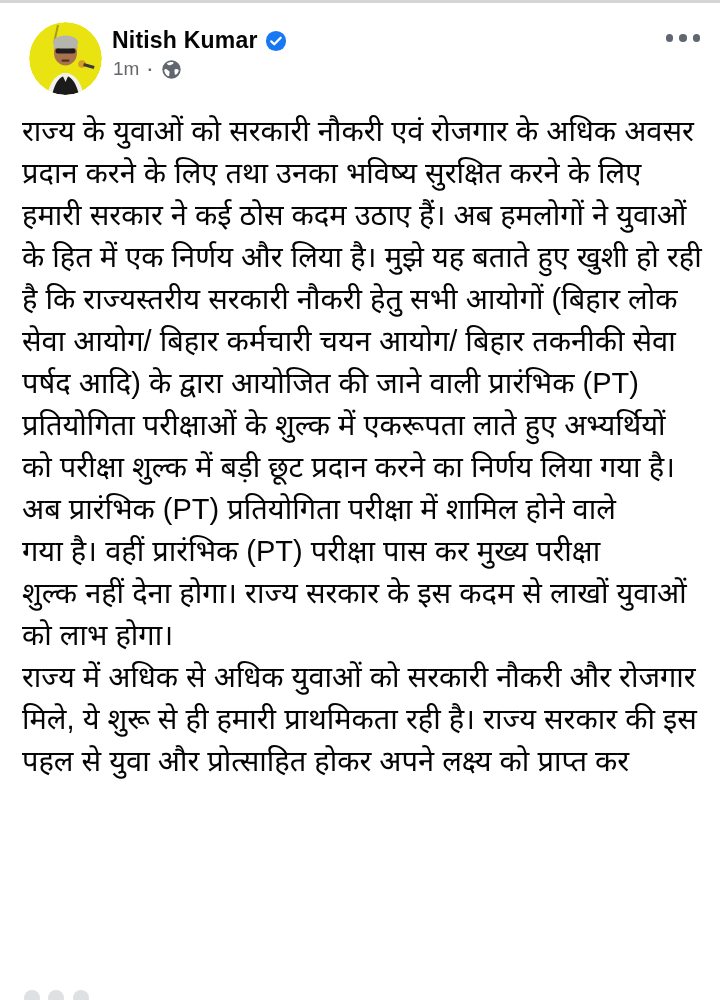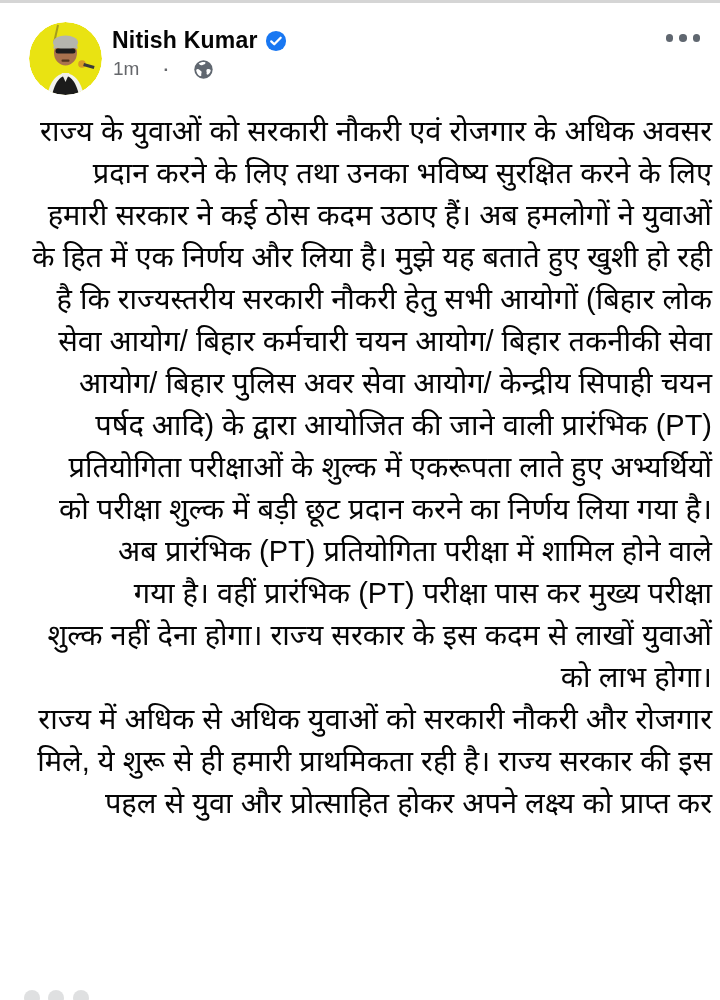--- a/index.html
+++ b/index.html
@@ -31,34 +31,33 @@
     position:absolute;left:112px;top:27px;
     display:flex;align-items:center;gap:7px;
   }
   .profile-name{
     font-size:23px;font-weight:700;color:var(--text-black,#050505);
     letter-spacing:.2px;cursor:pointer;white-space:nowrap;
   }
   .badge{display:block;}
   .meta-row{
     position:absolute;left:113px;top:58px;
-    display:flex;align-items:center;gap:24px;
+    display:flex;align-items:center;gap:8px;
     color:var(--meta-gray,#65676B);font-size:19px;
   }
   .meta-sep{font-weight:700;font-size:17px;line-height:1;}
   .more-button{
     position:absolute;right:14px;top:28px;
     display:flex;align-items:center;gap:6px;
     padding:6px;cursor:pointer;border-radius:6px;
   }
   .more-dot{width:7.5px;height:7.5px;border-radius:50%;background:#606770;}
   .post-text{
     position:absolute;left:22px;top:110px;width:690px;
     color:var(--text-black,#050505);
-    text-align:right;
   }
   .post-paragraph{display:block;}
   .post-paragraph.second{}
   .text-line{
     font-size:29px;line-height:42px;white-space:nowrap;
     font-family:"Liberation Sans","DejaVu Sans",sans-serif;
   }
   .reactions-peek{
     position:absolute;left:24px;top:990px;width:72px;height:10px;
     overflow:hidden;opacity:.28;cursor:pointer;
@@ -127,21 +126,20 @@
   </header>
 
   <div class="post-text">
     <div class="post-paragraph">
       <div class="text-line">राज्य के युवाओं को सरकारी नौकरी एवं रोजगार के अधिक अवसर</div>
       <div class="text-line">प्रदान करने के लिए तथा उनका भविष्य सुरक्षित करने के लिए</div>
       <div class="text-line">हमारी सरकार ने कई ठोस कदम उठाए हैं। अब हमलोगों ने युवाओं</div>
       <div class="text-line">के हित में एक निर्णय और लिया है। मुझे यह बताते हुए खुशी हो रही</div>
       <div class="text-line">है कि राज्यस्तरीय सरकारी नौकरी हेतु सभी आयोगों (बिहार लोक</div>
       <div class="text-line">सेवा आयोग/ बिहार कर्मचारी चयन आयोग/ बिहार तकनीकी सेवा</div>
-      <div class="text-line">आयोग/ बिहार पुलिस अवर सेवा आयोग/ केन्द्रीय सिपाही चयन</div>
       <div class="text-line">पर्षद आदि) के द्वारा आयोजित की जाने वाली प्रारंभिक (PT)</div>
       <div class="text-line">प्रतियोगिता परीक्षाओं के शुल्क में एकरूपता लाते हुए अभ्यर्थियों</div>
       <div class="text-line">को परीक्षा शुल्क में बड़ी छूट प्रदान करने का निर्णय लिया गया है।</div>
       <div class="text-line">अब प्रारंभिक (PT) प्रतियोगिता परीक्षा में शामिल होने वाले</div>
       <div class="text-line">गया है। वहीं प्रारंभिक (PT) परीक्षा पास कर मुख्य परीक्षा</div>
       <div class="text-line">शुल्क नहीं देना होगा। राज्य सरकार के इस कदम से लाखों युवाओं</div>
       <div class="text-line">को लाभ होगा।</div>
     </div>
     <div class="post-paragraph second">
       <div class="text-line">राज्य में अधिक से अधिक युवाओं को सरकारी नौकरी और रोजगार</div>

